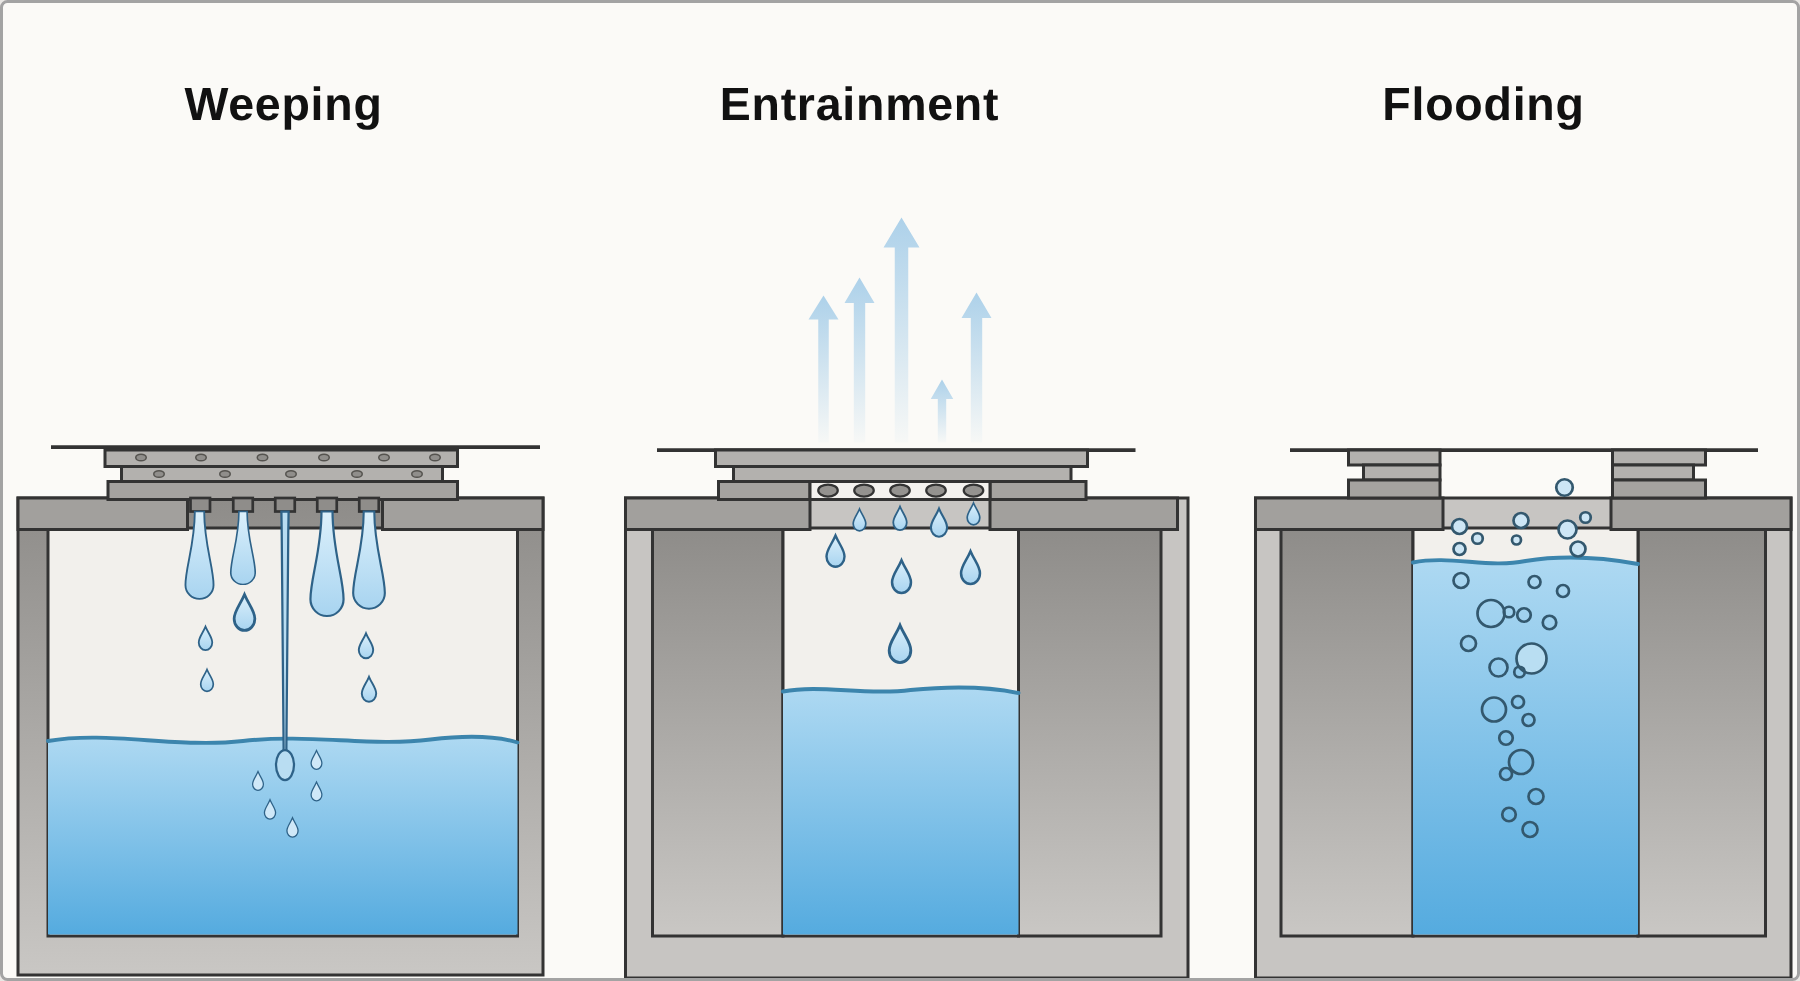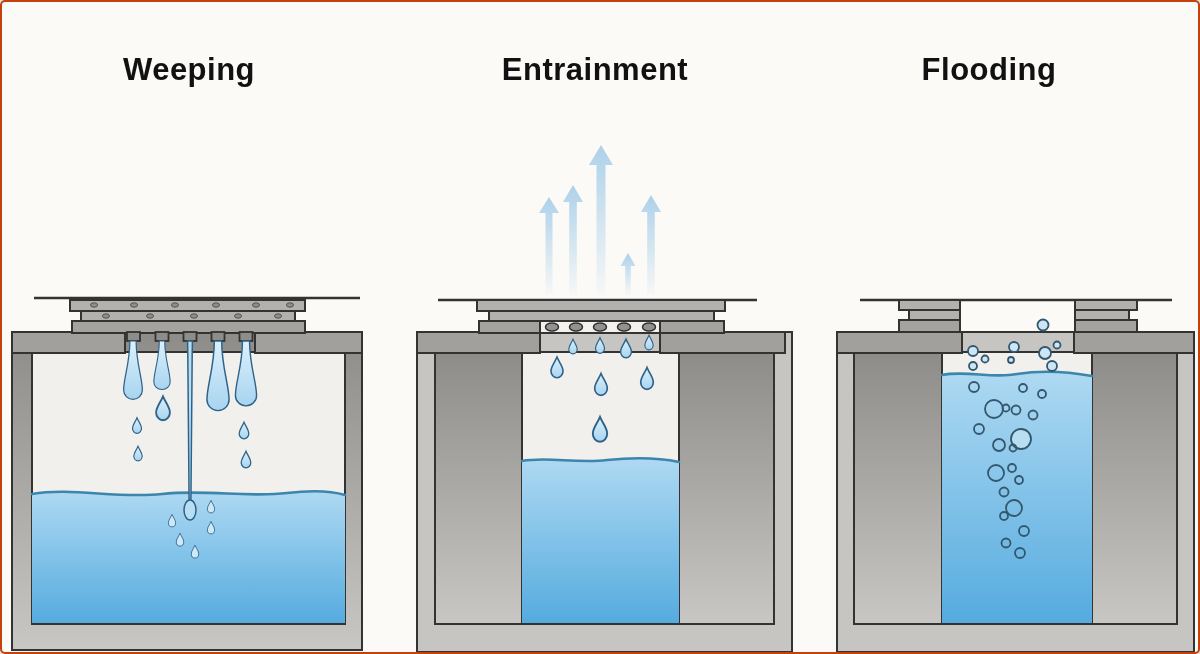--- a/index.html
+++ b/index.html
@@ -1,26 +1,26 @@
 <!DOCTYPE html>
 <html><head>
 <meta charset="utf-8">
 <style>
   html,body{margin:0;padding:0;background:#e9e7e4;}
   .canvas{
     position:relative;width:1200px;height:654px;box-sizing:border-box;
-    background:#fbfaf7;border:2px solid #c2410c;border-radius:5px;overflow:hidden;
+    background:#fbfaf7;border:2px solid #a3a3a3;border-radius:5px;overflow:hidden;
     font-family:"Liberation Sans", sans-serif;
   }
   .panel-title{
     position:absolute;top:50px;width:320px;text-align:center;
     font-size:31px;font-weight:bold;color:#111111;letter-spacing:.5px;
   }
   #title-weeping{left:27px;}
-  #title-entrainment{left:433px;}
+  #title-entrainment{left:411px;}
   #title-flooding{left:827px;}
   svg{position:absolute;left:0;top:0;}
   .outl{stroke:#333333;stroke-width:2;}
   .thinline{stroke:#333333;stroke-width:2.5;fill:none;}
   .framefill{fill:#c7c5c2;}
   .shoulder{fill:#a2a09d;}
   .plate{fill:#b3b1ae;}
   .plate-dark{fill:#a5a3a0;}
   .innerbg{fill:#f2f0ec;}
   .holestrip{fill:#f4f2ef;}

